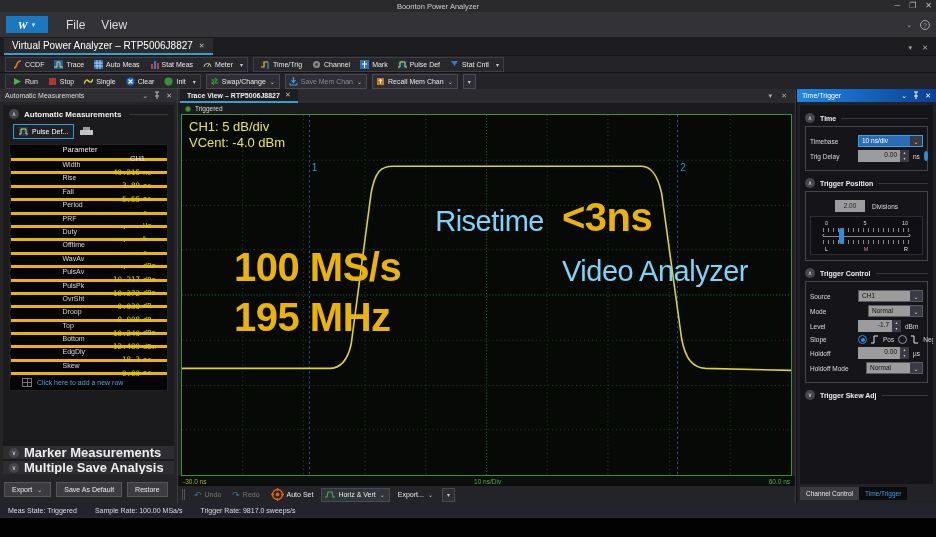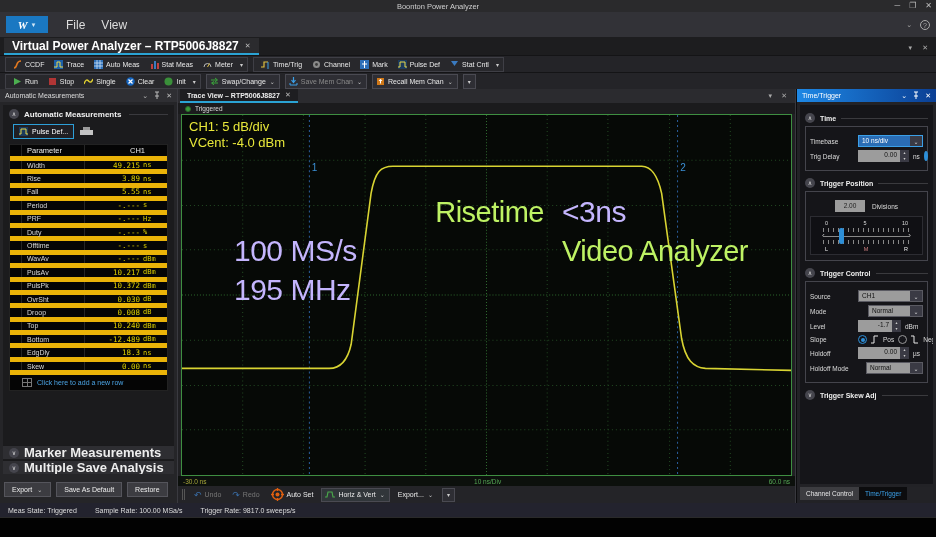--- a/index.html
+++ b/index.html
@@ -18,21 +18,21 @@
   .logo .w { color:#fff; font-family:"Liberation Serif", serif; font-style:italic; font-weight:bold; font-size:11px; }
   .logo .chev { color:#cfe6f7; font-size:6px; }
   .menu-item { color:#ddd; font-size:12px; padding:3px 8px; }
   .menubar-right { position:absolute; right:6px; display:flex; gap:8px; align-items:center; }
   .help-circ { width:10px; height:10px; border:1px solid #aaa; border-radius:50%; color:#aaa; font-size:7px; text-align:center; line-height:9px; }
   .chev-sm { color:#aaa; font-size:7px; }
 
   
   .tabstrip { height:18px; background:#1d1d1f; display:flex; align-items:flex-end; position:relative; padding-left:4px; }
   .main-tab { height:17px; background:#2b2b2e; border-bottom:2px solid #2ba3d4; display:flex; align-items:center; gap:6px; padding:0 8px; }
-  .main-tab .lbl { color:#fff; font-size:12px; font-weight:bold; }
+  .main-tab .lbl { color:#fff; font-size:10px; font-weight:normal; }
   .tab-x { color:#bbb; font-size:7px; }
   .tabstrip-right { position:absolute; right:8px; bottom:3px; display:flex; gap:10px; }
 
   
   .toolbar { height:17px; background:#242428; border-top:1px solid #141416; display:flex; align-items:center; padding-left:5px; gap:5px; }
   .tb-group { display:flex; align-items:center; height:15px; border:1px solid #3f3f46; background:#28282c; padding:0 3px; gap:2px; }
   .tb-btn { display:flex; align-items:center; gap:3px; padding:1px 4px; font-size:7px; color:#e8e8e8; white-space:nowrap; }
   .tb-btn.dim { color:#8a8a8a; }
   .tb-drop { display:flex; align-items:center; height:15px; border:1px solid #4a4a52; background:#2e2e34; padding:0 3px; gap:3px; font-size:7px; color:#e8e8e8; }
   .dd-chev { color:#ccc; font-size:6px; padding:0 1px; }
@@ -51,21 +51,21 @@
   .sec-head { display:flex; align-items:center; gap:5px; padding:4px 6px 2px 6px; }
   .sec-head .circ { width:10px; height:10px; border-radius:50%; background:#45454d; color:#ddd; font-size:6px; text-align:center; line-height:10px; flex:none; }
   .sec-head .st { font-size:8px; font-weight:bold; color:#f0f0f0; white-space:nowrap; }
   .sec-head .rule { flex:1; border-top:1px solid #3a3a3e; margin-left:3px; }
   .pulsedef-row { display:flex; align-items:center; gap:6px; padding:3px 8px 4px 10px; }
   .pulsedef-btn { display:flex; align-items:center; gap:4px; border:1px solid #2d9fd8; background:#1f1f24; padding:2px 5px; font-size:7px; color:#fff; }
   .printer { width:13px; height:10px; position:relative; }
   .printer .p-top { position:absolute; left:3px; top:0; width:7px; height:3px; background:#9a9a9a; }
   .printer .p-body { position:absolute; left:0; top:3px; width:13px; height:5px; background:#c4c4c4; }
   .mtable { background:#050505; margin:1px 6px 0 6px; border:1px solid #222; }
-  .mrow { display:flex; height:13.4px; align-items:center; border-bottom:5px solid #eab308; }
+  .mrow { display:flex; height:13.4px; align-items:center; border-bottom:3px solid #eab308;flex-direction:column; }
   .mrow.mhead { height:16px; }
   .mc-sel { width:12px; align-self:stretch; border-right:1px solid #252525; }
   .mc-param { width:62px; padding-left:5px; font-size:7px; color:#d8d8d8; border-right:0; }
   .mc-valwrap { flex:1; display:flex; align-items:center; justify-content:flex-end; padding-right:4px; gap:3px; border-left:1px solid #252525; align-self:stretch; }
   .mc-val { font-family:"DejaVu Sans Mono", monospace; font-size:7.5px; color:#ded000; }
   .mc-unit { font-family:"DejaVu Sans Mono", monospace; font-size:7px; color:#ded000; width:20px; }
   .mhead .hc { font-size:7.5px; color:#e8e8e8; }
   .addrow { display:flex; align-items:center; gap:5px; padding:3px 6px; margin:0 6px; }
   .grid-ic { width:10px; height:9px; background:
       linear-gradient(#777,#777) 0 0/10px 1px no-repeat,
@@ -88,22 +88,22 @@
   .trace-tab .lbl { color:#eee; font-size:7px; font-weight:bold; }
   .trace-tabrow-right { position:absolute; right:8px; display:flex; gap:9px; }
   .trace-status { height:11px; background:#1b1b1d; display:flex; align-items:center; gap:4px; padding-left:7px; }
   .green-dot { width:6px; height:6px; border-radius:50%; background:#3a9a3a; border:1px solid #2a6a2a; }
   .trace-status .ts-lbl { font-size:6.5px; color:#ddd; }
   .plot-wrap { flex:1; margin:0 3px; position:relative; border:1px solid #3e8e41; background:#060906; overflow:hidden; }
   .plot-svg { position:absolute; inset:0; width:100%; height:100%; }
   .ch-info { position:absolute; left:7px; top:4px; color:#e8e83a; font-size:13px; line-height:1.25; }
   .marker-lbl { position:absolute; top:13%; color:#3b8fd4; font-size:10px; }
   .overlay { position:absolute; left:52px; top:80px; display:grid; grid-template-columns:310px auto; column-gap:18px; row-gap:5px; align-items:baseline; }
-  .ov-lbl { text-align:right; color:#bef264; font-size:29px; letter-spacing:-0.5px; white-space:nowrap; }
-  .ov-val { color:#c4b5fd; font-weight:normal; font-size:30px; letter-spacing:-0.5px; white-space:nowrap; }
+  .ov-lbl { text-align:right; color:#7dd3fc; font-size:29px; letter-spacing:-0.5px; white-space:nowrap; }
+  .ov-val { color:#eab308; font-weight:bold; font-size:40px; letter-spacing:-0.5px; white-space:nowrap; }
   .axis-row { height:10px; display:flex; align-items:center; justify-content:space-between; padding:0 5px; background:#0c100c; font-size:6.5px; }
   .axis-row .ax { color:#55a855; }
   .axis-row .ax.left { color:#a8a83a; }
   .trace-toolbar { height:17px; background:#242428; display:flex; align-items:center; gap:5px; padding-left:4px; }
   .grip { width:3px; height:11px; border-left:1px solid #555; border-right:1px solid #555; margin-right:1px; }
   .tt-btn { display:flex; align-items:center; gap:3px; font-size:7px; color:#e8e8e8; padding:1px 3px; }
   .tt-btn.dim { color:#777; }
   .tt-drop { display:flex; align-items:center; gap:3px; font-size:7px; color:#e8e8e8; border:1px solid #4a4a52; background:#31363a; height:14px; padding:0 3px; }
   .tt-drop.plain { background:#2e2e34; }
 

